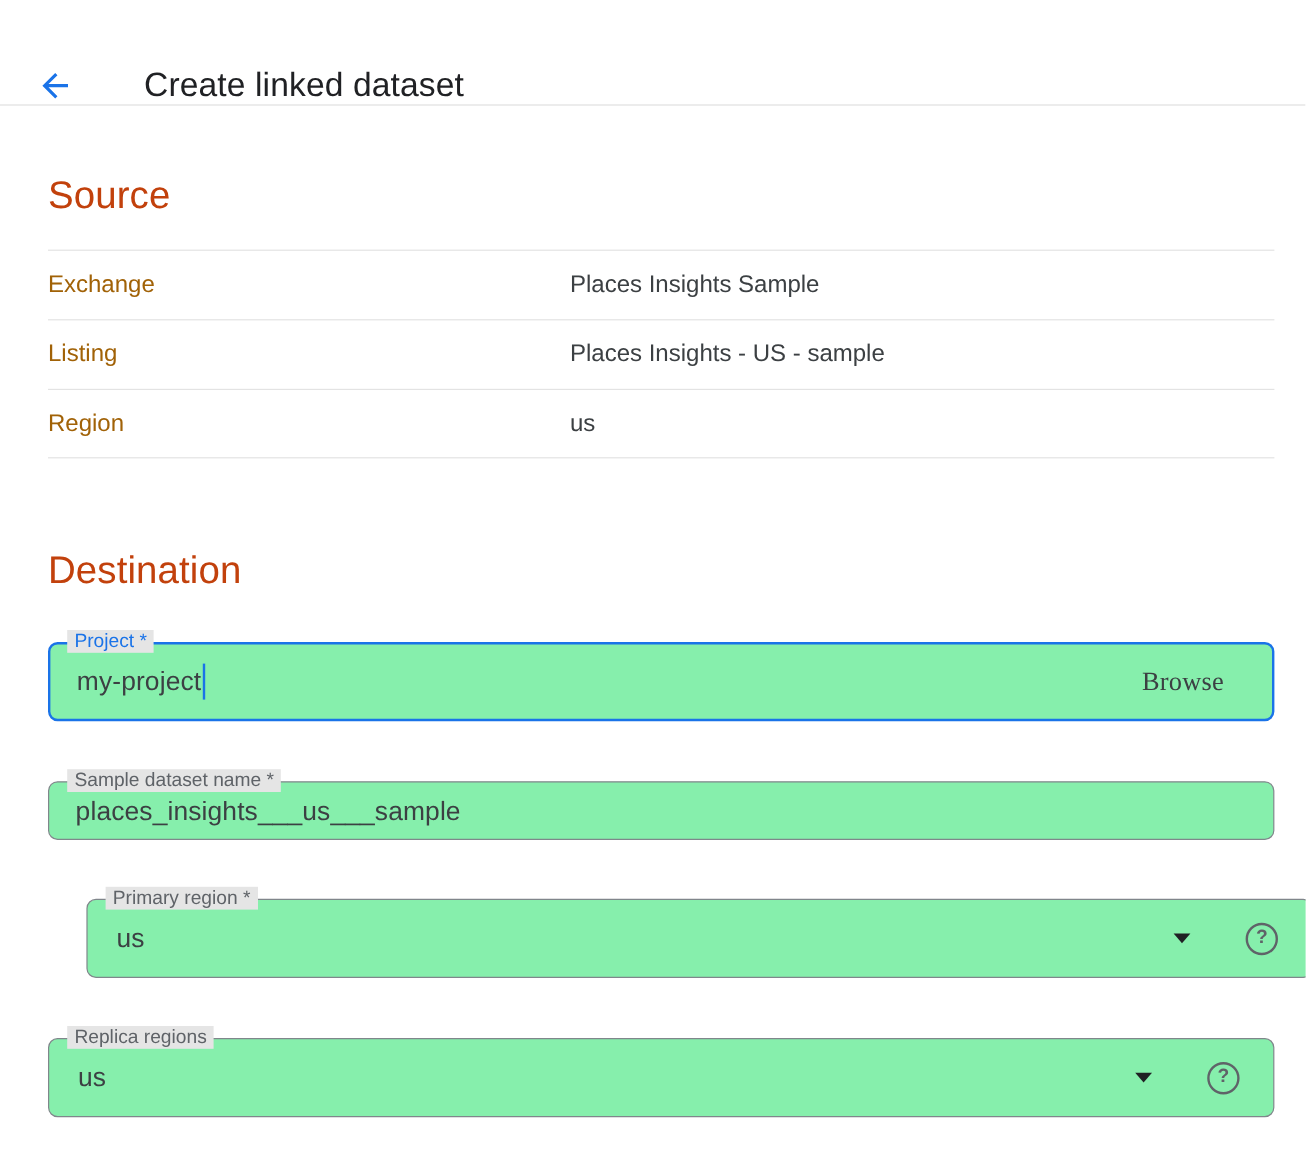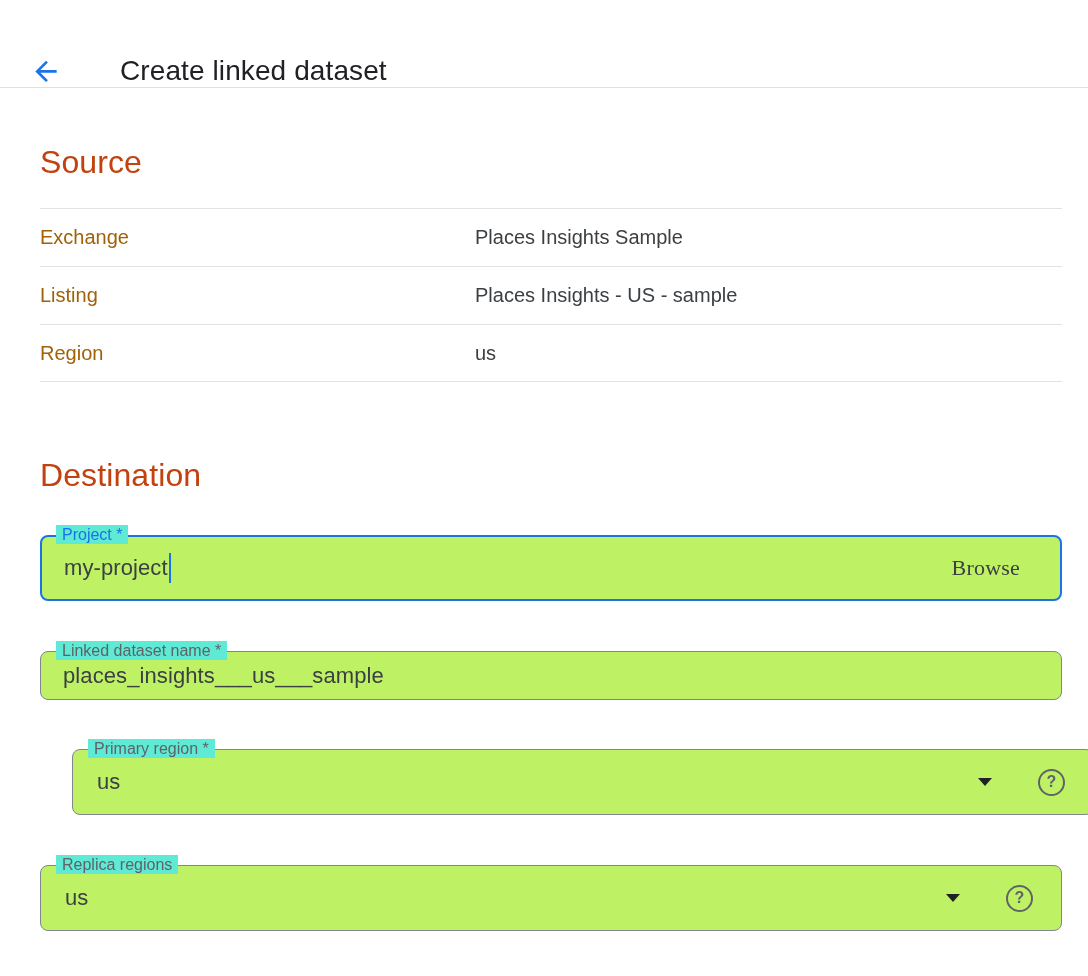--- a/index.html
+++ b/index.html
@@ -70,36 +70,36 @@
 
   
   .field {
     position: relative;
     width: 1022px;
   }
   .field-label {
     position: absolute;
     top: -10px;
     left: 16px;
-    background: #5eead4;
+    background: #e5e5e5;
     padding: 0 6px;
     font-size: 16px;
     line-height: 19px;
     color: #5f6368;
     white-space: nowrap;
     z-index: 2;
   }
   .field-box {
     display: flex;
     align-items: center;
     height: 66px;
     border: 1px solid #80868b;
     border-radius: 8px;
     padding: 0 28px 0 22px;
-    background: #bef264;
+    background: #86efac;
     cursor: text;
   }
   .field-value {
     font-size: 22px;
     color: #3c4043;
     letter-spacing: 0.1px;
     white-space: pre;
   }
 
   .field-project { margin-top: 41px; }
@@ -195,21 +195,21 @@
     <span class="field-label">Project *</span>
     <div class="field-box" role="textbox">
       <span class="field-value">my-project</span>
       <span class="text-cursor"></span>
       <span class="spacer"></span>
       <button class="browse-btn">Browse</button>
     </div>
   </div>
 
   <div class="field field-dataset">
-    <span class="field-label">Linked dataset name *</span>
+    <span class="field-label">Sample dataset name *</span>
     <div class="field-box" role="textbox">
       <span class="field-value">places_insights___us___sample</span>
     </div>
   </div>
 
   <div class="field field-select field-primary-region">
     <span class="field-label">Primary region *</span>
     <div class="field-box" role="combobox">
       <span class="field-value">us</span>
       <span class="spacer"></span>

